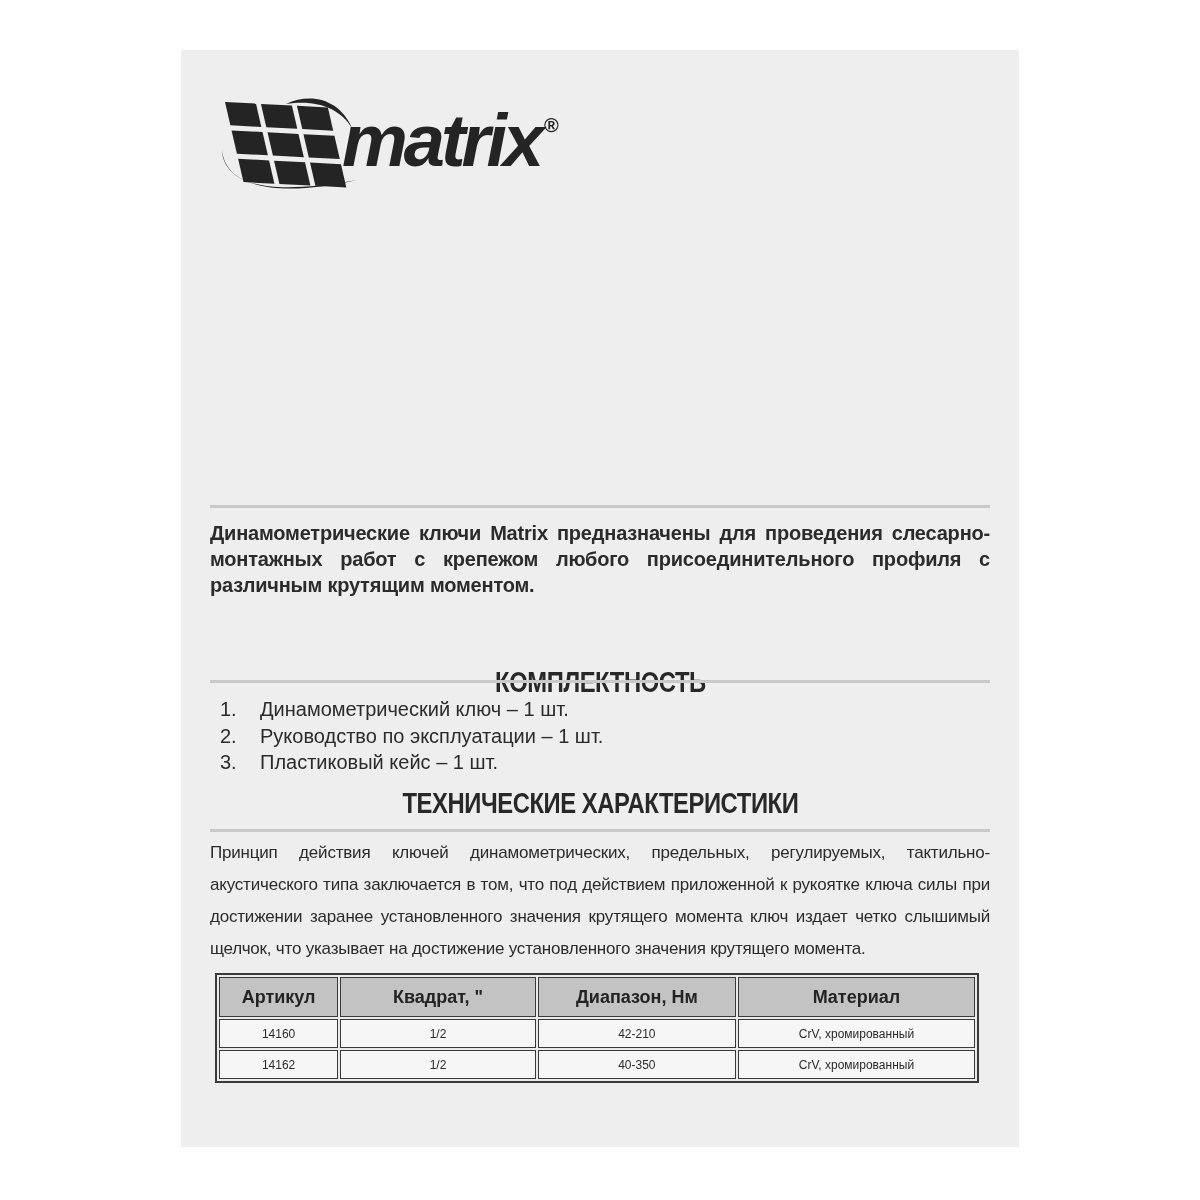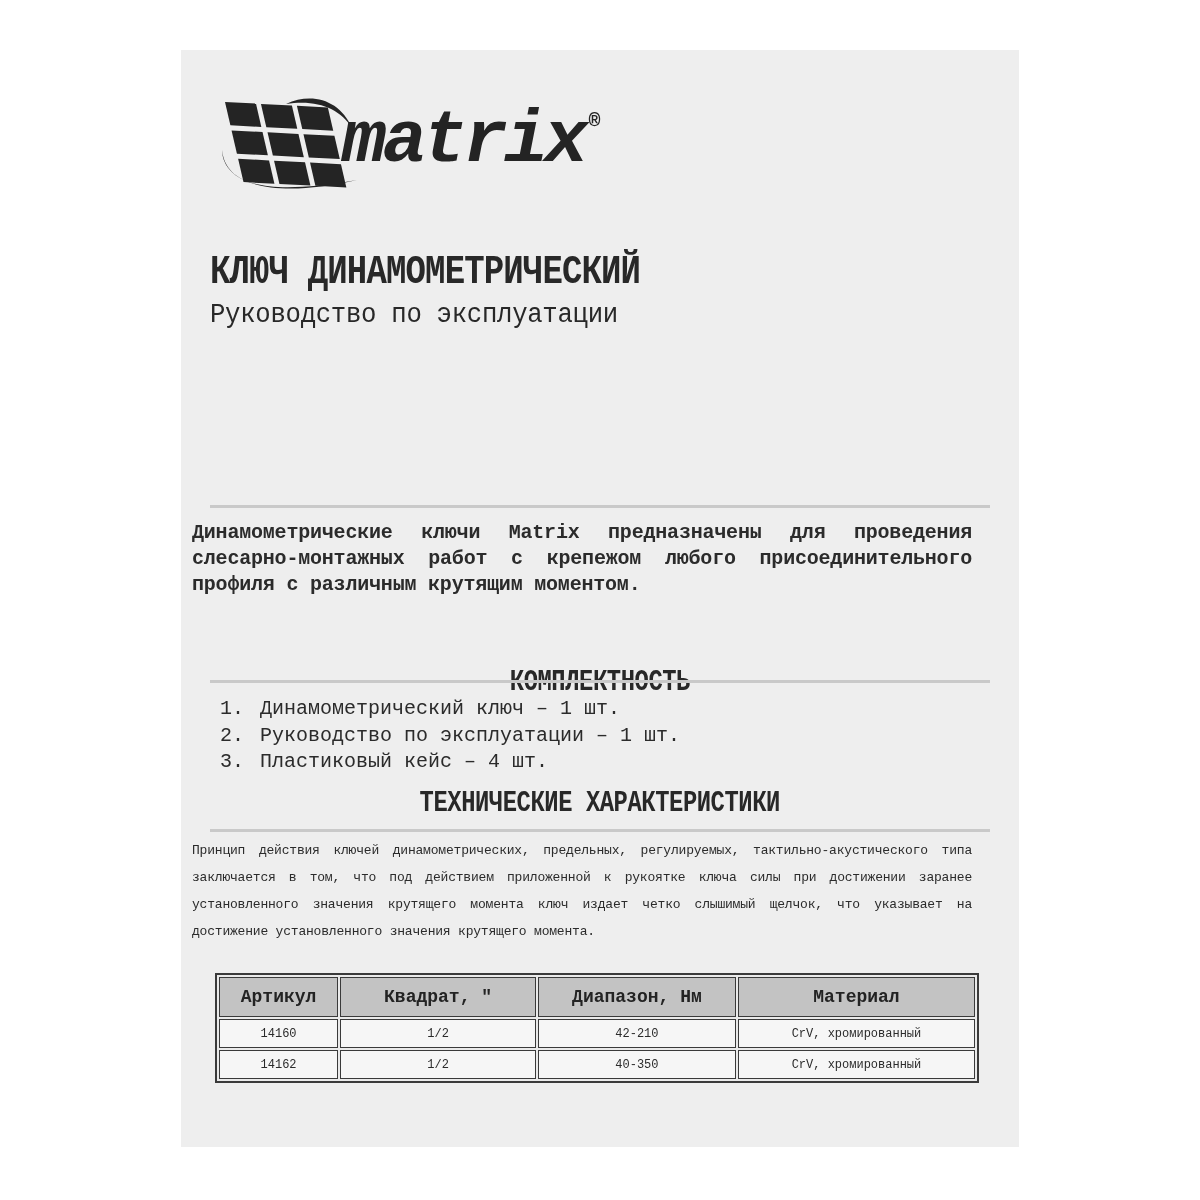--- a/index.html
+++ b/index.html
@@ -1,18 +1,18 @@
 <!DOCTYPE html>
 <html><head>
 <meta charset="utf-8">
 <style>
   html,body{margin:0;padding:0;background:#ffffff;}
   .canvas{position:relative;width:1200px;height:1200px;background:#ffffff;overflow:hidden;
           font-family:"Liberation Sans",sans-serif;color:#2b2b2b;}
-  .page{position:absolute;left:181px;top:50px;width:838px;height:1097px;background:#eeeeee;font-family:Liberation Mono, monospace;}
+  .page{position:absolute;left:181px;top:50px;width:838px;height:1097px;background:#eeeeee;}
 
   
   .logo{position:absolute;left:39px;top:42px;width:440px;height:115px;}
   .logo svg{position:absolute;left:0;top:0;}
   .logo-grid{position:absolute;left:5px;top:10px;width:103px;height:79px;
              display:grid;grid-template-columns:repeat(3,31px);grid-template-rows:repeat(3,23px);
              gap:5px;transform:rotate(3deg) skewX(16deg);transform-origin:top left;}
   .logo-grid i{background:#242424;display:block;}
   .brand-word{position:absolute;left:122px;top:12px;font-size:74px;font-weight:bold;
               font-style:italic;letter-spacing:-4px;color:#242424;line-height:1;white-space:nowrap;}
@@ -24,23 +24,23 @@
              display:inline-block;transform:scaleX(0.85);transform-origin:left center;white-space:nowrap;color:#282828;}
   .doc-subtitle{margin:4px 0 0 0;font-size:27px;font-weight:normal;letter-spacing:-0.3px;
              display:inline-block;transform:scaleX(0.95);transform-origin:left center;white-space:nowrap;color:#282828;}
 
   
   .sec-head{position:absolute;left:29px;width:780px;text-align:center;}
   .sec-head span{display:inline-block;font-size:29px;font-weight:bold;letter-spacing:-0.5px;
                  transform:scaleX(0.82);transform-origin:center;white-space:nowrap;color:#282828;}
   .rule{position:absolute;left:29px;width:780px;height:3px;background:#c9c9c9;}
 
-  .para{position:absolute;left:11px;width:780px;text-align:justify;color:#2b2b2b;}
+  .para{position:absolute;left:29px;width:780px;text-align:justify;color:#2b2b2b;}
   .para-bold{top:470px;font-size:20px;font-weight:bold;line-height:26px;letter-spacing:-0.2px;}
-  .para-reg{top:787px;font-size:13px;font-weight:normal;line-height:27px;letter-spacing:-0.2px;}
+  .para-reg{top:787px;font-size:17px;font-weight:normal;line-height:32px;letter-spacing:-0.2px;}
 
   .list{position:absolute;left:29px;top:646px;width:780px;font-size:20px;line-height:26.5px;}
   .list-row{display:flex;}
   .list-num{width:50px;padding-left:10px;box-sizing:border-box;}
   .list-text{flex:1;}
 
   
   .spec-table{position:absolute;left:34px;top:923px;width:764px;border-collapse:separate;
               border-spacing:2px;border:2px solid #3a3a3a;background:#eaeaea;}
   .spec-table th{background:#c3c3c3;border:1.5px solid #3a3a3a;font-size:18px;font-weight:bold;
@@ -66,44 +66,40 @@
           <i></i>
           <i></i>
           <i></i>
           <i></i>
           <i></i>
           <i></i>
       </div>
       <div class="brand-word"><span>matrix</span><span class="brand-reg">®</span></div>
     </div>
 
-    <div class="titleblock">
-      <h1 class="doc-title">КЛЮЧ ДИНАМОМЕТРИЧЕСКИЙ</h1><br>
-      <div class="doc-subtitle">Руководство по эксплуатации</div>
-    </div>
 
     <div class="rule" style="top:455px;"></div>
     <div class="para para-bold">Динамометрические ключи Matrix предназначены для проведения слесарно-монтажных работ с крепежом любого присоединительного профиля с различным крутящим моментом.</div>
 
     <div class="sec-head" style="top:616px;">
       <span>КОМПЛЕКТНОСТЬ</span>
     </div>
     <div class="rule" style="top:630px;"></div>
     <div class="list">
       <div class="list-row">
         <div class="list-num">1.</div>
         <div class="list-text">Динамометрический ключ – 1 шт.</div>
       </div>
       <div class="list-row">
         <div class="list-num">2.</div>
         <div class="list-text">Руководство по эксплуатации – 1 шт.</div>
       </div>
       <div class="list-row">
         <div class="list-num">3.</div>
-        <div class="list-text">Пластиковый кейс – 4 шт.</div>
+        <div class="list-text">Пластиковый кейс – 1 шт.</div>
       </div>
     </div>
 
     <div class="sec-head" style="top:737px;">
       <span>ТЕХНИЧЕСКИЕ ХАРАКТЕРИСТИКИ</span>
     </div>
     <div class="rule" style="top:779px;"></div>
     <div class="para para-reg">Принцип действия ключей динамометрических, предельных, регулируемых, тактильно-акустического типа заключается в том, что под действием приложенной к рукоятке ключа силы при достижении заранее установленного значения крутящего момента ключ издает четко слышимый щелчок, что указывает на достижение установленного значения крутящего момента.</div>
 
     <table class="spec-table">

